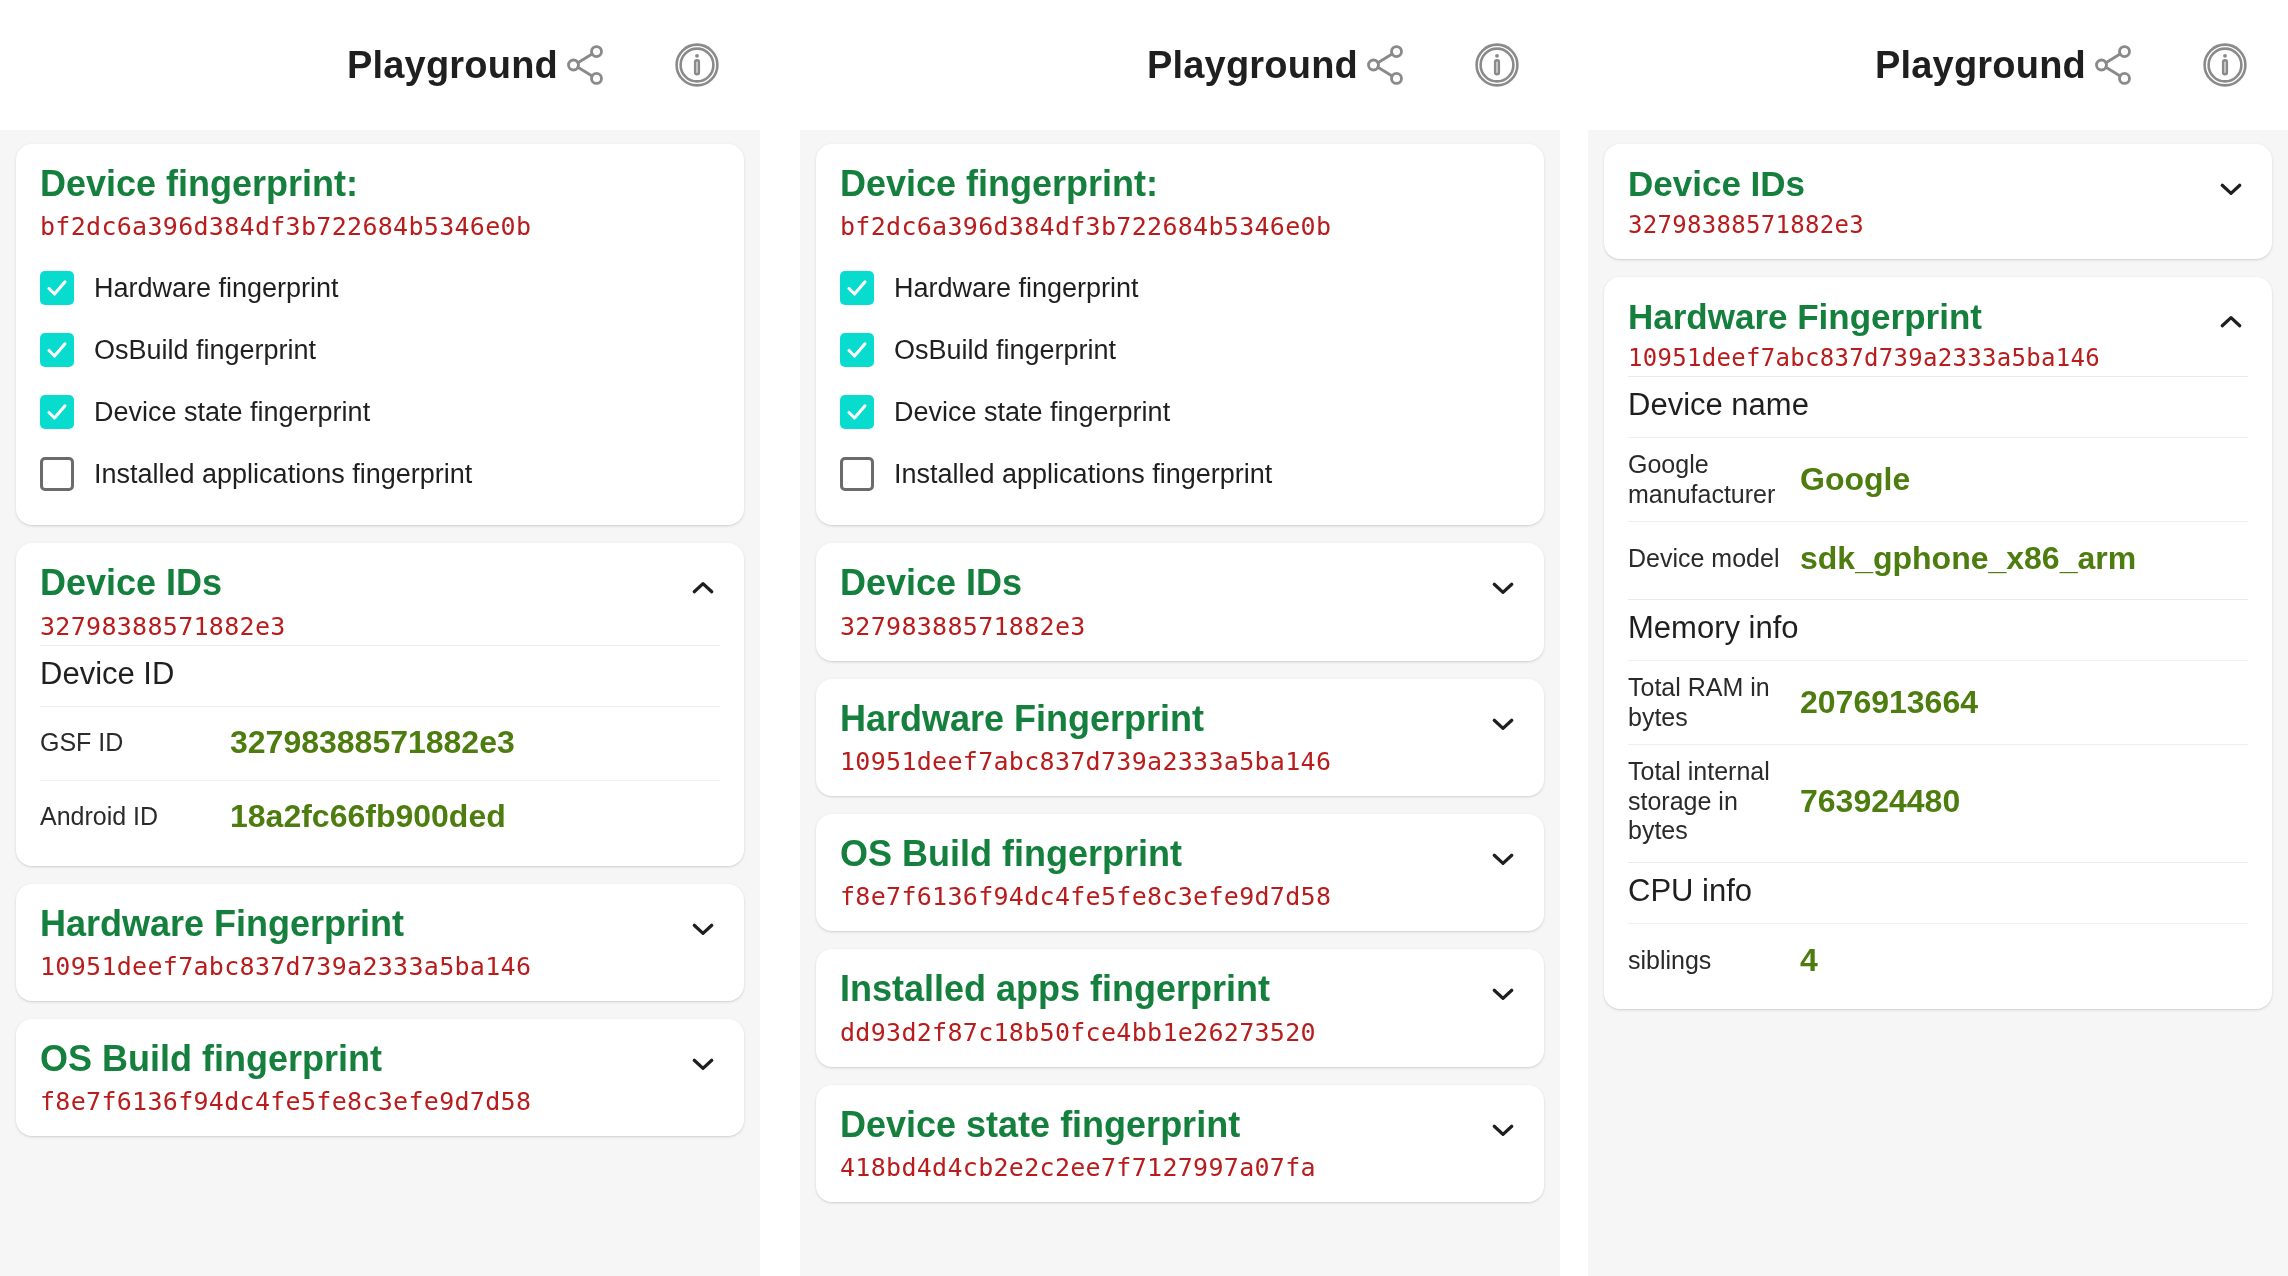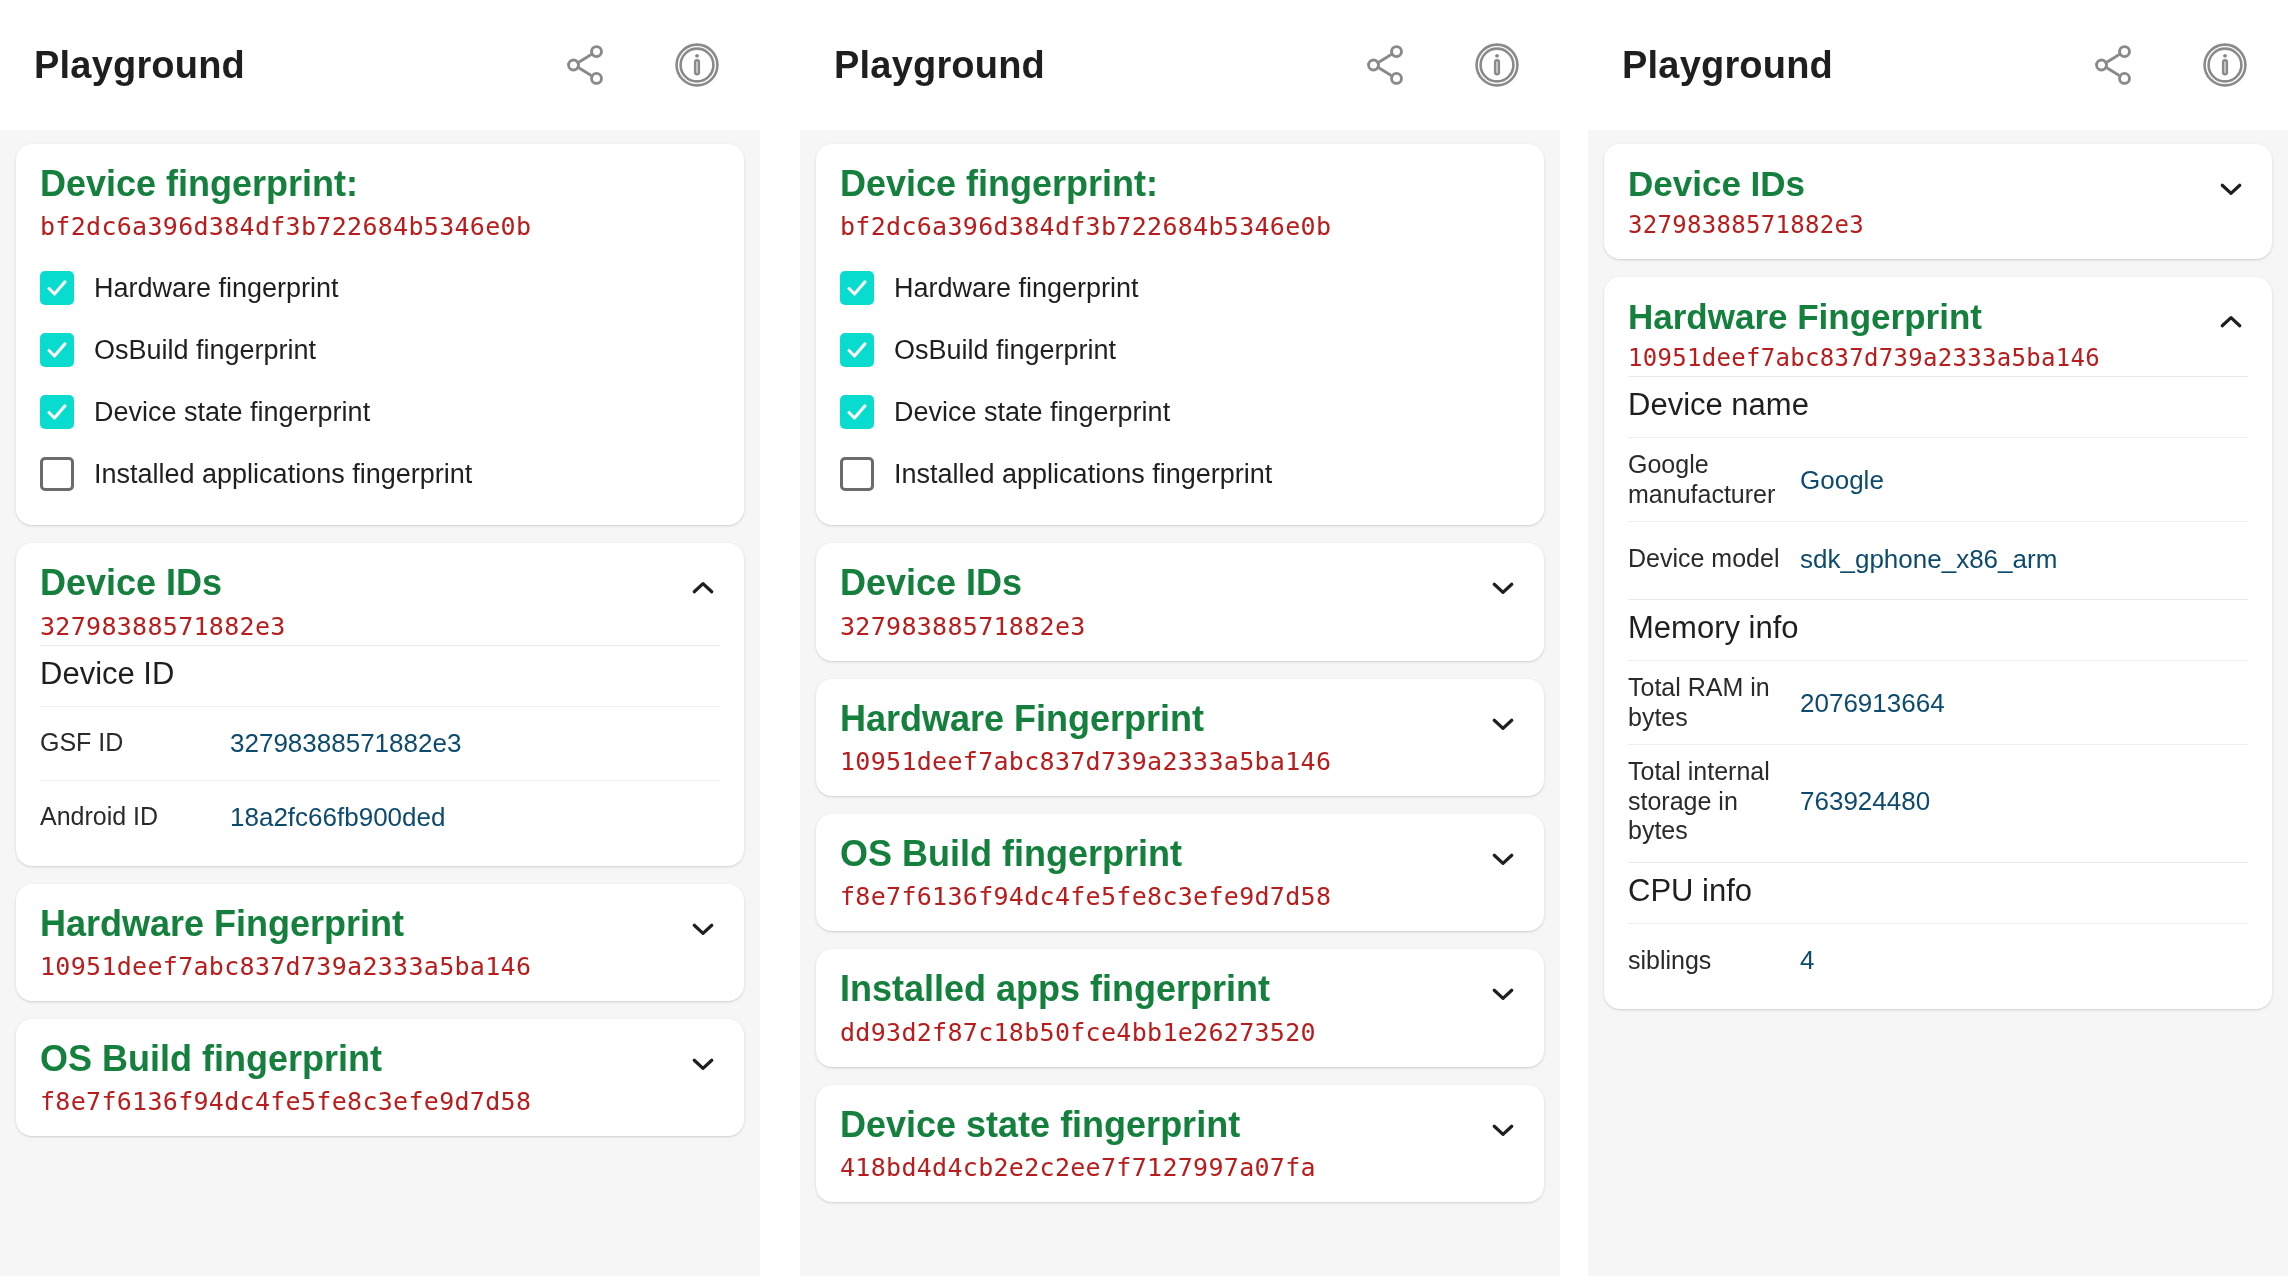--- a/index.html
+++ b/index.html
@@ -40,20 +40,21 @@
     align-items: center;
     padding: 0 36px 0 34px;
   }
   .appbar-title {
     font-size: 38px;
     font-weight: 700;
     color: #1f1f1f;
     letter-spacing: 0.2px;
     flex: 1 1 auto;
     white-space: nowrap;
+    text-align: right;
   }
   .appbar-actions {
     display: flex;
     align-items: center;
     gap: 58px;
     flex: 0 0 auto;
   }
   .icon-btn {
     width: 54px;
     height: 54px;
@@ -161,24 +162,25 @@
   }
   .kv-k {
     width: 190px;
     flex: 0 0 190px;
     font-size: 25px;
     color: #2a2a2a;
     line-height: 1.18;
     padding-right: 12px;
   }
   .kv-v {
-    font-size: 26px;
-    color: #0c4a6e;
+    font-size: 32px;
+    color: #4d7c0f;
     line-height: 1.18;
     word-break: break-word;
+    font-weight: bold;
   }
 
   
   .phone-3 .card-title { font-size: 35px; }
   .phone-3 .card-hash  { font-size: 24px; }
   .phone-3 .kv-k { width: 172px; flex: 0 0 172px; }
 </style>
 </head>
 <body>
 

